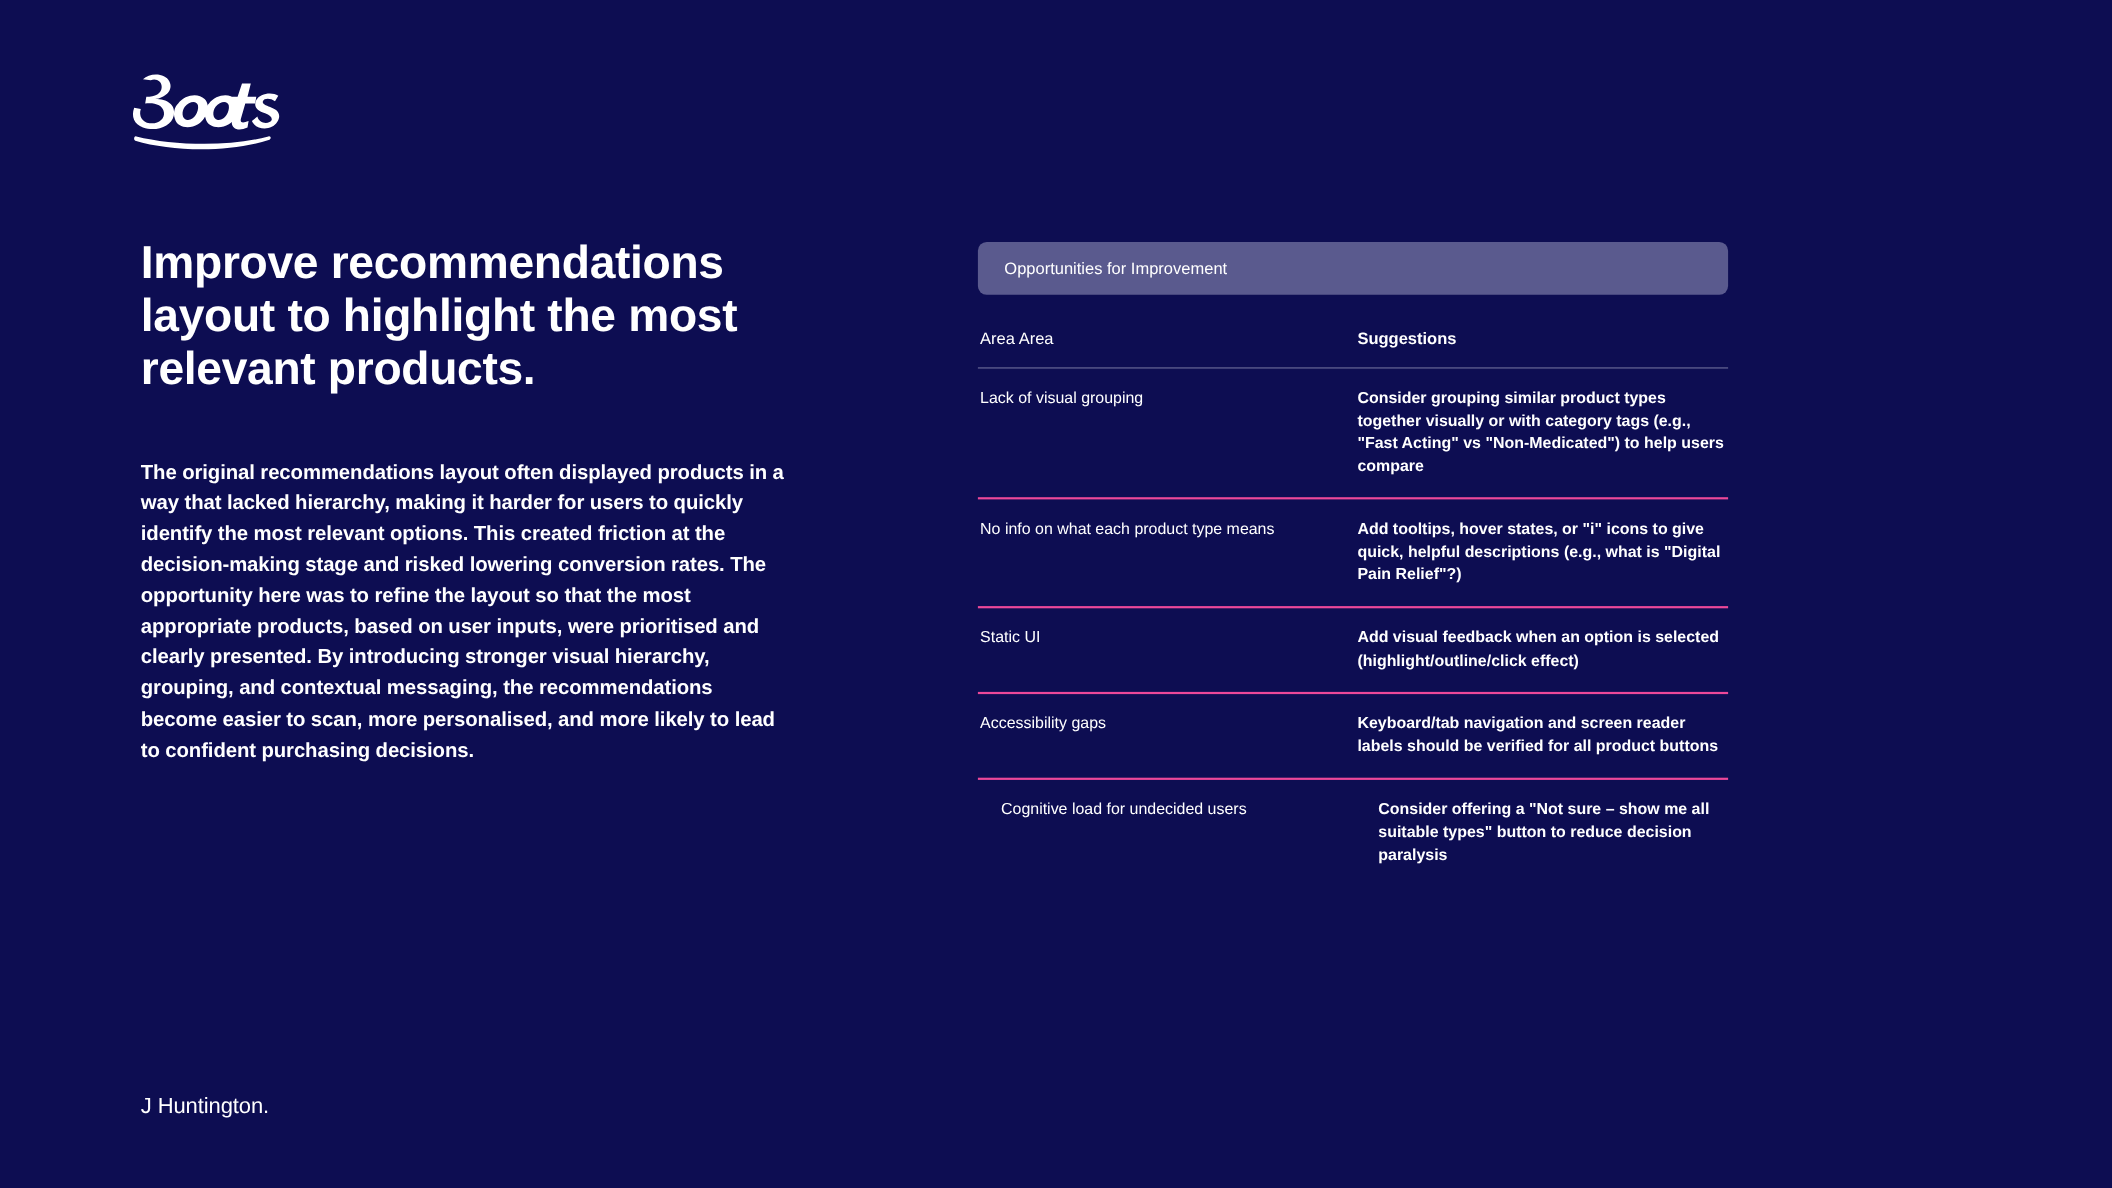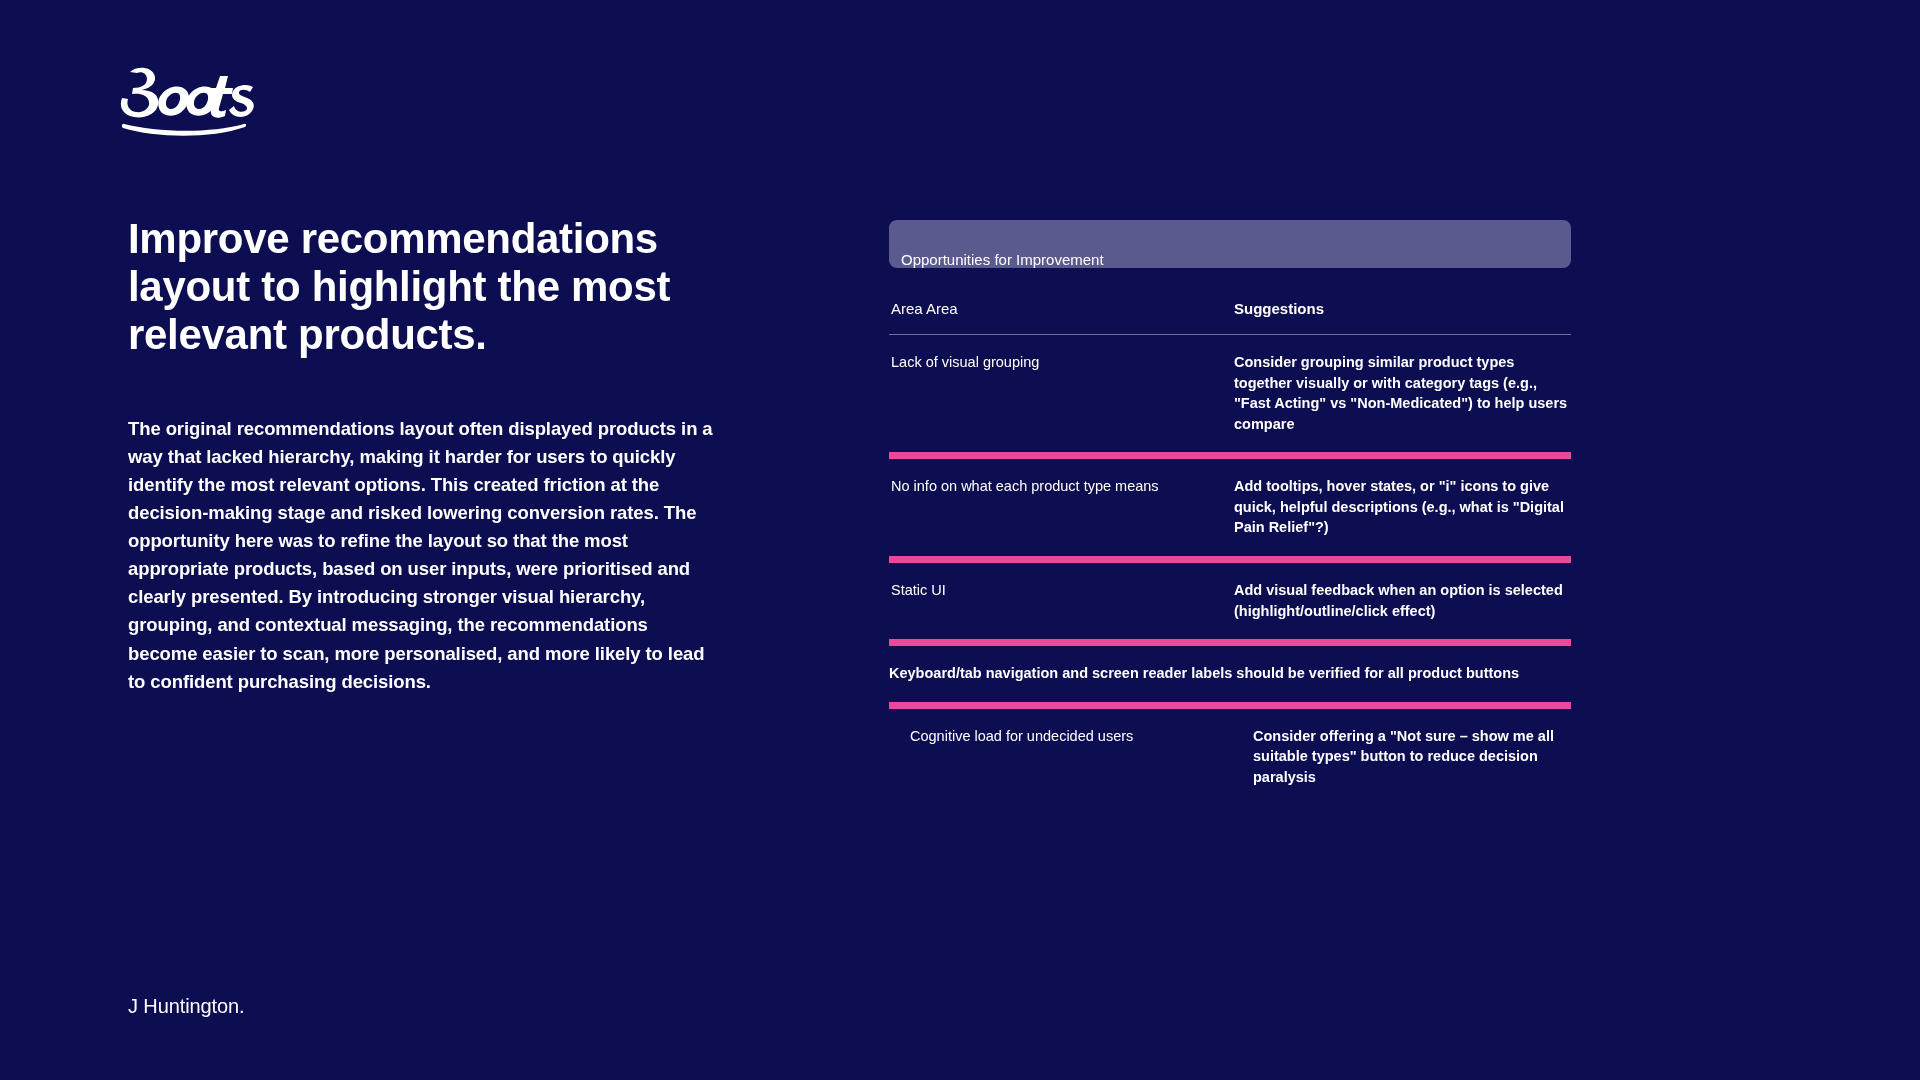--- a/index.html
+++ b/index.html
@@ -64,22 +64,22 @@
     position: absolute;
     left: 889px;
     top: 220px;
     width: 682px;
   }
   .table-header {
     background: #5a5a8e;
     border-radius: 8px;
     height: 48px;
     display: flex;
-    align-items: flex-end;
-    padding-left: 12px;
+    align-items: center;
+    padding-left: 24px;
     color: #ffffff;
     font-size: 15px;
   }
   .col-head {
     display: flex;
     padding: 0 0 0 0;
     margin-top: 32px;
     padding-bottom: 16px;
     border-bottom: 1px solid #6f6f9c;
   }
@@ -93,21 +93,21 @@
     font-weight: bold;
   }
   .col-head span {
     color: #ffffff;
     font-size: 15px;
   }
   .row {
     display: flex;
     padding-top: 17px;
     padding-bottom: 18px;
-    border-bottom: 7px solid #ec4899;
+    border-bottom: 2px solid #ec4899;
   }
   .row:last-child { border-bottom: none; margin-left: 19px; }
   .row .c1 {
     color: #ffffff;
     font-size: 14.5px;
     line-height: 1.42;
   }
   .row .c2 {
     color: #ffffff;
     font-size: 14.5px;
@@ -156,20 +156,21 @@
     </div>
     <div class="row">
       <div class="c1">No info on what each product type means</div>
       <div class="c2">Add tooltips, hover states, or "i" icons to give quick, helpful descriptions (e.g., what is "Digital Pain Relief"?)</div>
     </div>
     <div class="row">
       <div class="c1">Static UI</div>
       <div class="c2">Add visual feedback when an option is selected (highlight/outline/click effect)</div>
     </div>
     <div class="row">
+      <div class="c1">Accessibility gaps</div>
       <div class="c2">Keyboard/tab navigation and screen reader labels should be verified for all product buttons</div>
     </div>
     <div class="row">
       <div class="c1">Cognitive load for undecided users</div>
       <div class="c2">Consider offering a "Not sure – show me all suitable types" button to reduce decision paralysis</div>
     </div>
 
   </div>
 </div>
 

